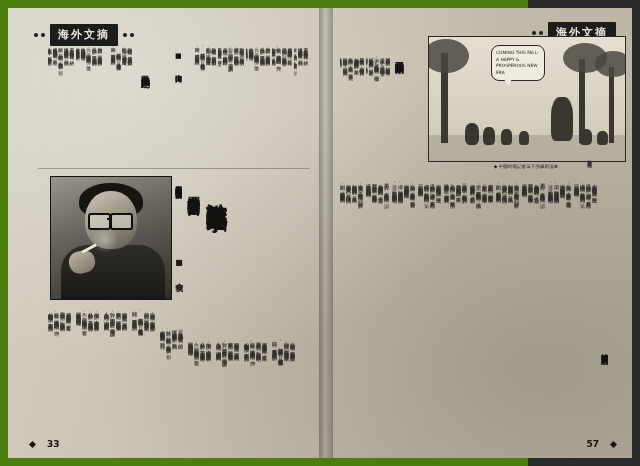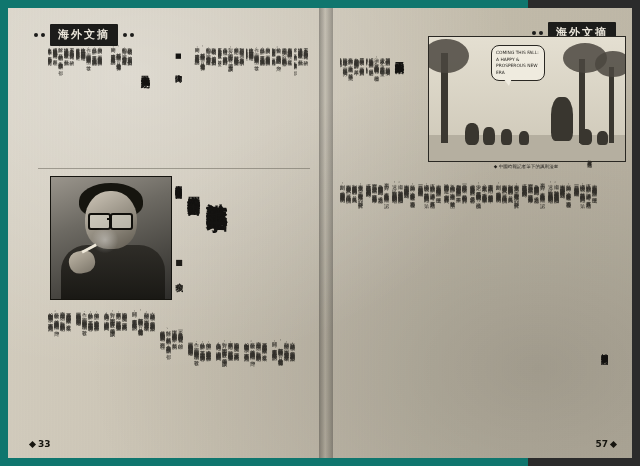--- a/index.html
+++ b/index.html
@@ -3,21 +3,21 @@
 <meta charset="utf-8">
 <style>
   html,body{margin:0;padding:0;}
   body{
     width:640px;height:466px;overflow:hidden;
     background:#2b2b2b;
     font-family:"DejaVu Sans","Liberation Sans",sans-serif;
   }
   #page{
     position:relative;width:528px;height:466px;
-    background:#0f766e;
+    background:#4d7c0f;
   }
   
   .spread{
     position:absolute;left:8px;top:8px;width:624px;height:450px;
     background:#cfc9bb;
     box-shadow:0 0 6px rgba(0,0,0,.6) inset;
     overflow:hidden;
   }
   .paper-tex{
     position:absolute;inset:0;
@@ -147,21 +147,21 @@
   }
   .fig{position:absolute;background:#39362f;border-radius:40% 40% 30% 30%;}
   .cartoon-cap{
     position:absolute;left:96px;top:156px;width:196px;text-align:center;
     font-size:4.6px;color:#211f1b;
   }
   .cartoon-credit{position:absolute;left:255px;top:148px;font-size:4.4px;color:#2a2823;}
 
   
   .folio{
-    position:absolute;bottom:9px;display:flex;align-items:center;gap:3px;
+    position:absolute;bottom:9px;display:flex;align-items:center;gap:12px;
     font-size:9px;font-weight:bold;color:#16150f;
   }
   .folio.left{left:22px;}
   .folio.right{right:16px;}
   .folio .sq{width:5px;height:5px;background:#16150f;transform:rotate(45deg);}
 
   
   .watermark{
     position:absolute;left:50%;top:232px;transform:translateX(-50%);
     text-align:center;pointer-events:none;user-select:none;

